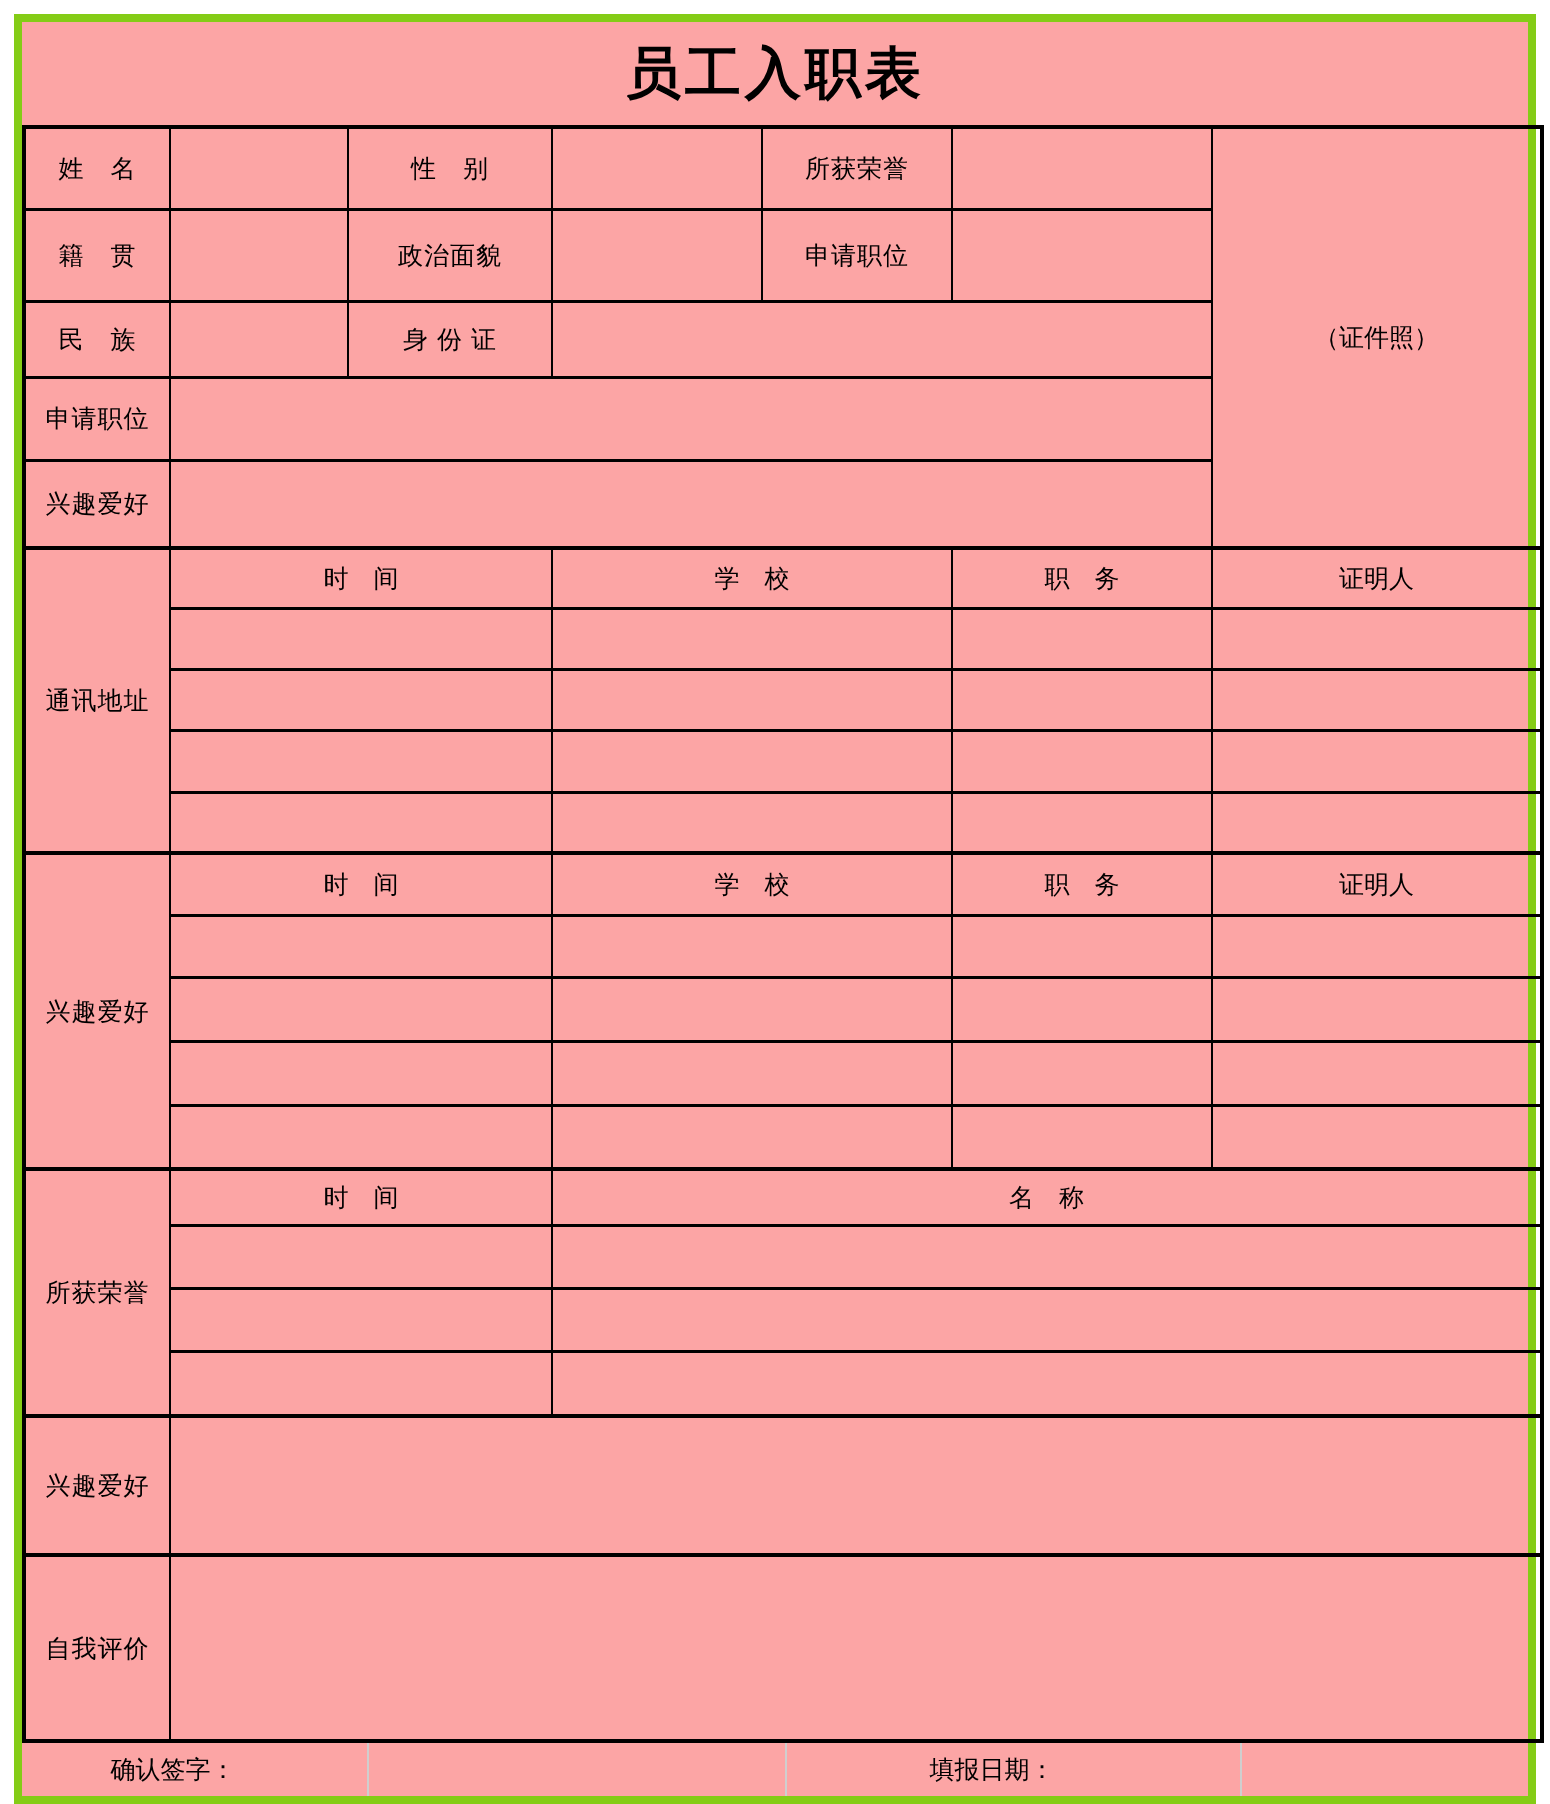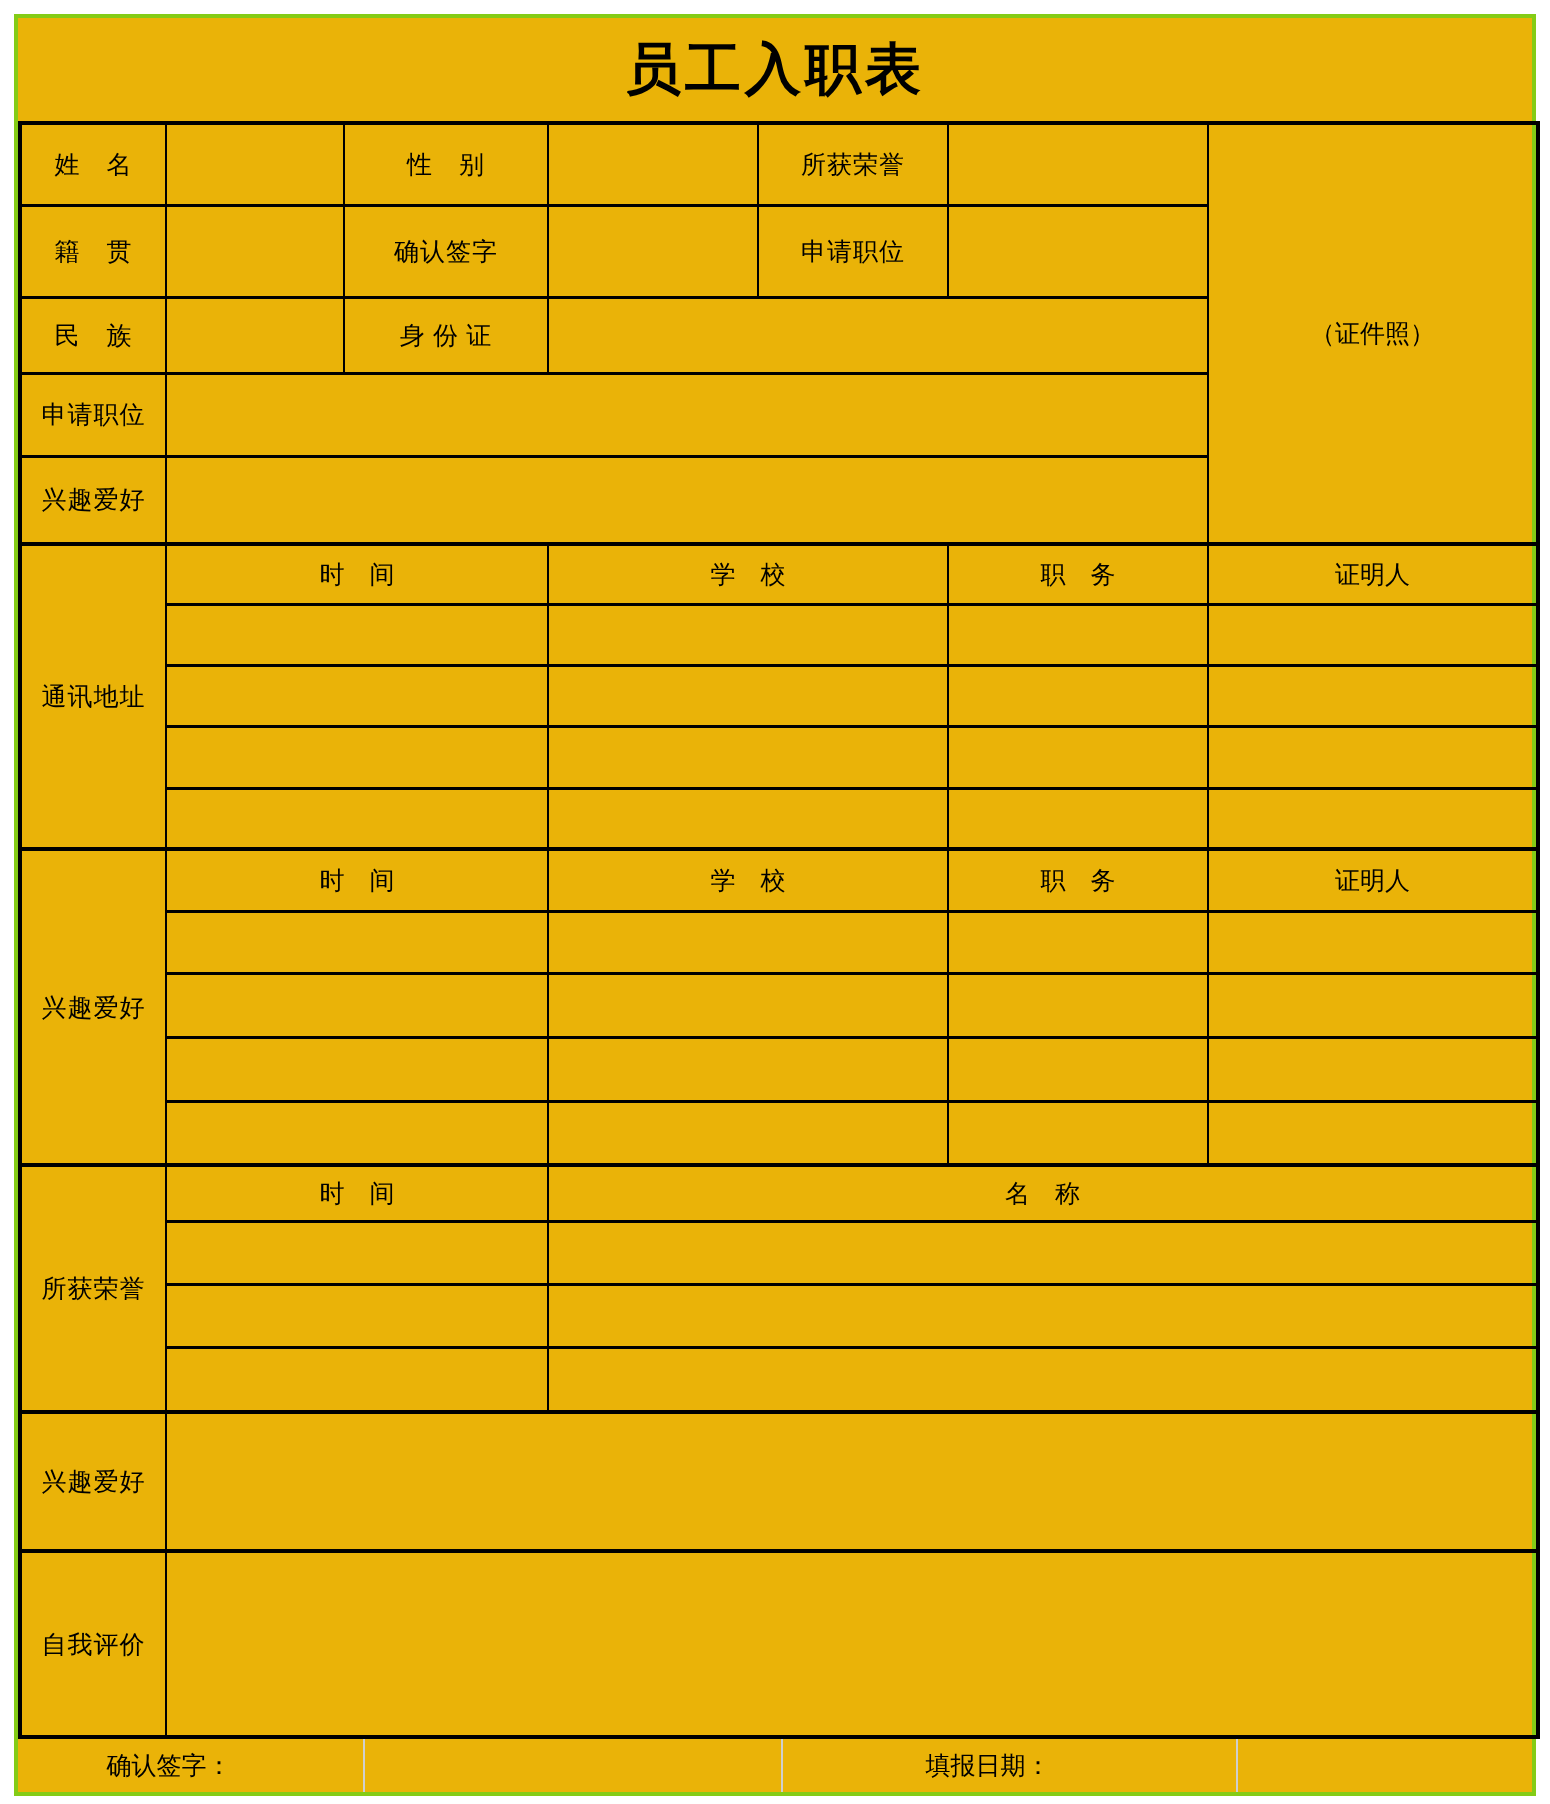--- a/index.html
+++ b/index.html
@@ -6,23 +6,22 @@
   html, body { margin: 0; padding: 0; }
   body {
     width: 1550px; height: 1804px;
     background: #ffffff; color: #000;
     font-family: "Liberation Sans", sans-serif;
     position: relative;
   }
   .page {
     position: absolute; left: 14px; top: 14px;
     width: 1522px;
-    border: 4px solid #84cc16;
-    background: #eab308;
-    font-family: Liberation Serif, serif;
+    border: 8px solid #84cc16;
+    background: #fca5a5;
   }
   .title-band {
     height: 103px;
     display: flex; align-items: center; justify-content: center;
     font-size: 56px; font-weight: bold; letter-spacing: 4px;
   }
   table.form {
     border-collapse: collapse; table-layout: fixed;
     width: 1518px;
     border: 4px solid #000;
@@ -70,21 +69,21 @@
       <td></td>
       <td class="lbl">性　别</td>
       <td></td>
       <td class="lbl">所获荣誉</td>
       <td></td>
       <td rowspan="5">（证件照）</td>
     </tr>
     <tr style="height:92px">
       <td class="lbl">籍　贯</td>
       <td></td>
-      <td class="lbl">确认签字</td>
+      <td class="lbl">政治面貌</td>
       <td></td>
       <td class="lbl">申请职位</td>
       <td></td>
     </tr>
     <tr style="height:76px">
       <td class="lbl">民　族</td>
       <td></td>
       <td class="lbl">身 份 证</td>
       <td colspan="3"></td>
     </tr>

